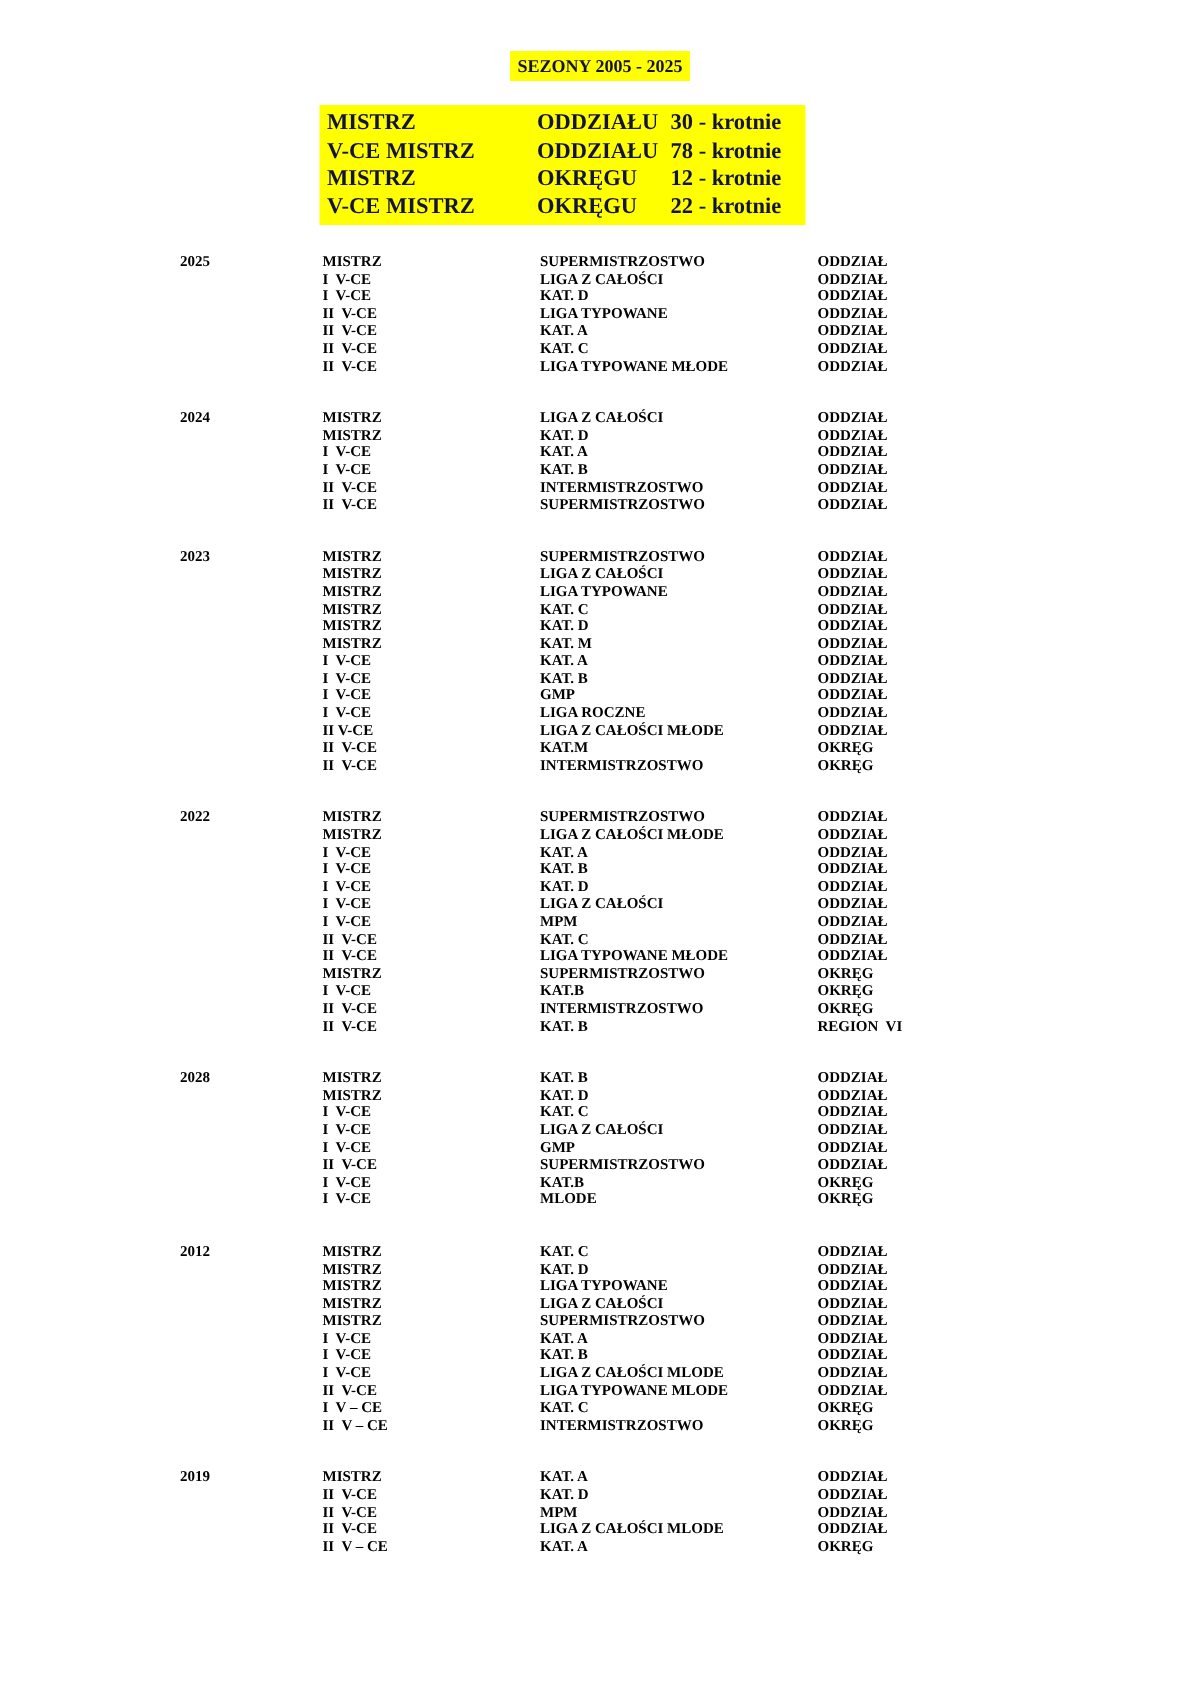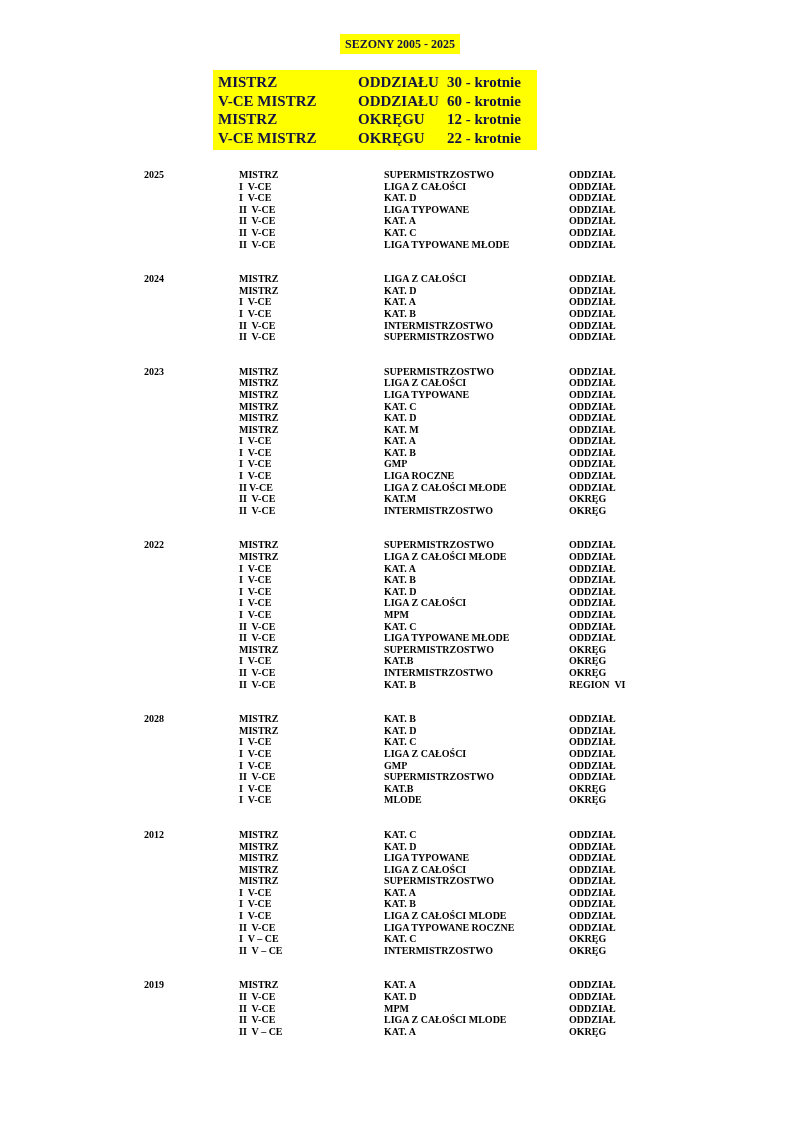--- a/index.html
+++ b/index.html
@@ -44,42 +44,42 @@
     font-size: 15px;
     line-height: 18.5px;
     white-space: pre-wrap;
   }
   .seasons {
     position: absolute;
     top: 169px;
     left: 0;
     right: 0;
   }
-  .season { margin-bottom: 23px; margin-left: 24px; }
+  .season { margin-bottom: 23px; }
   .srow {
     display: grid;
     grid-template-columns: 95px 145px 185px auto;
     margin-left: 120px;
     font-size: 10px;
     line-height: 11.6px;
     white-space: pre-wrap;
   }
   .cell { display: block; }
 </style>
 </head>
 <body>
 
 <div class="page">
   <div class="title-wrap">
     <span class="doc-title">SEZONY 2005 - 2025</span>
   </div>
 
   <div class="summary">
       <div class="summary-row"><span class="cell sum-title">MISTRZ</span><span class="cell sum-scope">ODDZIAŁU</span><span class="cell sum-count">30 - krotnie</span></div>
-      <div class="summary-row"><span class="cell sum-title">V-CE MISTRZ</span><span class="cell sum-scope">ODDZIAŁU</span><span class="cell sum-count">60 - krotnie</span></div>
+      <div class="summary-row"><span class="cell sum-title">V-CE MISTRZ</span><span class="cell sum-scope">ODDZIAŁU</span><span class="cell sum-count">78 - krotnie</span></div>
       <div class="summary-row"><span class="cell sum-title">MISTRZ</span><span class="cell sum-scope">OKRĘGU</span><span class="cell sum-count">12 - krotnie</span></div>
       <div class="summary-row"><span class="cell sum-title">V-CE MISTRZ</span><span class="cell sum-scope">OKRĘGU</span><span class="cell sum-count">22 - krotnie</span></div>
     </div>
 
   <div class="seasons">
       <div class="season">
         <div class="srow"><span class="cell year">2025</span><span class="cell rank">MISTRZ</span><span class="cell competition">SUPERMISTRZOSTWO</span><span class="cell level">ODDZIAŁ</span></div>
         <div class="srow"><span class="cell year"></span><span class="cell rank">I  V-CE</span><span class="cell competition">LIGA Z CAŁOŚCI</span><span class="cell level">ODDZIAŁ</span></div>
         <div class="srow"><span class="cell year"></span><span class="cell rank">I  V-CE</span><span class="cell competition">KAT. D</span><span class="cell level">ODDZIAŁ</span></div>
         <div class="srow"><span class="cell year"></span><span class="cell rank">II  V-CE</span><span class="cell competition">LIGA TYPOWANE</span><span class="cell level">ODDZIAŁ</span></div>
@@ -137,21 +137,21 @@
       </div>
       <div class="season">
         <div class="srow"><span class="cell year">2012</span><span class="cell rank">MISTRZ</span><span class="cell competition">KAT. C</span><span class="cell level">ODDZIAŁ</span></div>
         <div class="srow"><span class="cell year"></span><span class="cell rank">MISTRZ</span><span class="cell competition">KAT. D</span><span class="cell level">ODDZIAŁ</span></div>
         <div class="srow"><span class="cell year"></span><span class="cell rank">MISTRZ</span><span class="cell competition">LIGA TYPOWANE</span><span class="cell level">ODDZIAŁ</span></div>
         <div class="srow"><span class="cell year"></span><span class="cell rank">MISTRZ</span><span class="cell competition">LIGA Z CAŁOŚCI</span><span class="cell level">ODDZIAŁ</span></div>
         <div class="srow"><span class="cell year"></span><span class="cell rank">MISTRZ</span><span class="cell competition">SUPERMISTRZOSTWO</span><span class="cell level">ODDZIAŁ</span></div>
         <div class="srow"><span class="cell year"></span><span class="cell rank">I  V-CE</span><span class="cell competition">KAT. A</span><span class="cell level">ODDZIAŁ</span></div>
         <div class="srow"><span class="cell year"></span><span class="cell rank">I  V-CE</span><span class="cell competition">KAT. B</span><span class="cell level">ODDZIAŁ</span></div>
         <div class="srow"><span class="cell year"></span><span class="cell rank">I  V-CE</span><span class="cell competition">LIGA Z CAŁOŚCI MLODE</span><span class="cell level">ODDZIAŁ</span></div>
-        <div class="srow"><span class="cell year"></span><span class="cell rank">II  V-CE</span><span class="cell competition">LIGA TYPOWANE ROCZNE</span><span class="cell level">ODDZIAŁ</span></div>
+        <div class="srow"><span class="cell year"></span><span class="cell rank">II  V-CE</span><span class="cell competition">LIGA TYPOWANE MLODE</span><span class="cell level">ODDZIAŁ</span></div>
         <div class="srow"><span class="cell year"></span><span class="cell rank">I  V – CE</span><span class="cell competition">KAT. C</span><span class="cell level">OKRĘG</span></div>
         <div class="srow"><span class="cell year"></span><span class="cell rank">II  V – CE</span><span class="cell competition">INTERMISTRZOSTWO</span><span class="cell level">OKRĘG</span></div>
       </div>
       <div class="season">
         <div class="srow"><span class="cell year">2019</span><span class="cell rank">MISTRZ</span><span class="cell competition">KAT. A</span><span class="cell level">ODDZIAŁ</span></div>
         <div class="srow"><span class="cell year"></span><span class="cell rank">II  V-CE</span><span class="cell competition">KAT. D</span><span class="cell level">ODDZIAŁ</span></div>
         <div class="srow"><span class="cell year"></span><span class="cell rank">II  V-CE</span><span class="cell competition">MPM</span><span class="cell level">ODDZIAŁ</span></div>
         <div class="srow"><span class="cell year"></span><span class="cell rank">II  V-CE</span><span class="cell competition">LIGA Z CAŁOŚCI MLODE</span><span class="cell level">ODDZIAŁ</span></div>
         <div class="srow"><span class="cell year"></span><span class="cell rank">II  V – CE</span><span class="cell competition">KAT. A</span><span class="cell level">OKRĘG</span></div>
       </div>

